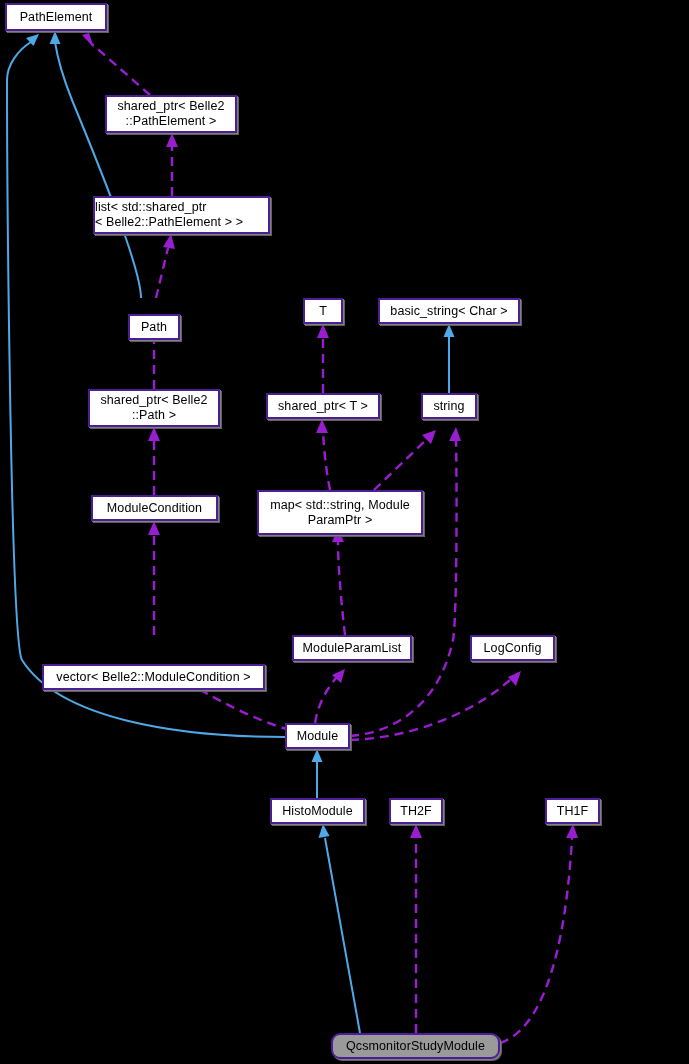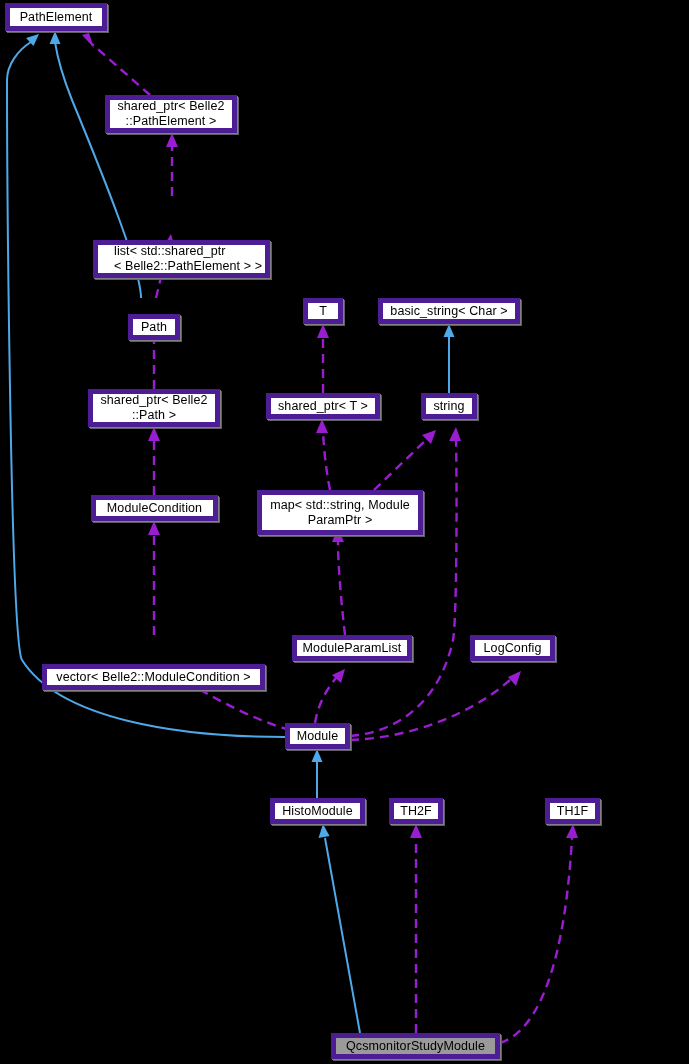--- a/index.html
+++ b/index.html
@@ -19,21 +19,21 @@
     position: absolute;
     left: 0;
     top: 0;
     width: 689px;
     height: 1064px;
   }
   .node {
     position: absolute;
     box-sizing: border-box;
     background: #ffffff;
-    border: 5px solid #4c1d95;
+    border: 2px solid #4c1d95;
     box-shadow: 1px 1px 0 0 #808080, 2px 2px 0 0 #606060;
     display: flex;
     align-items: center;
     justify-content: center;
     text-align: center;
     color: #000000;
     font-size: 12.5px;
     line-height: 15px;
     white-space: pre;
     letter-spacing: 0.1px;
@@ -117,21 +117,21 @@
 
   <div class="node" style="left:5px; top:3px; width:102px; height:28px;">
     <span>PathElement</span>
   </div>
 
   <div class="node" style="left:105px; top:95px; width:132px; height:38px;">
     <span>shared_ptr&lt; Belle2
 ::PathElement &gt;</span>
   </div>
 
-  <div class="node" style="left:93px; top:196px; width:177px; height:38px; justify-content:flex-start; padding-left:16px; text-align:left;margin-top:44px;">
+  <div class="node" style="left:93px; top:196px; width:177px; height:38px; justify-content:flex-start; padding-left:0; text-align:left;">
     <span>list&lt; std::shared_ptr
 &lt; Belle2::PathElement &gt; &gt;</span>
   </div>
 
   <div class="node" style="left:128px; top:298px; width:52px; height:26px;margin-top:16px;">
     <span>Path</span>
   </div>
 
   <div class="node" style="left:303px; top:298px; width:40px; height:26px;">
     <span>T</span>
@@ -184,17 +184,17 @@
   </div>
 
   <div class="node" style="left:389px; top:798px; width:54px; height:26px;">
     <span>TH2F</span>
   </div>
 
   <div class="node" style="left:545px; top:798px; width:55px; height:26px;">
     <span>TH1F</span>
   </div>
 
-  <div class="node highlight" style="left:331px; top:1033px; width:169px; height:26px;">
+  <div class="node highlight" style="left:331px; top:1033px; width:169px; height:26px;border-radius:9px;">
     <span>QcsmonitorStudyModule</span>
   </div>
 
 </div>
 
 </body></html>

